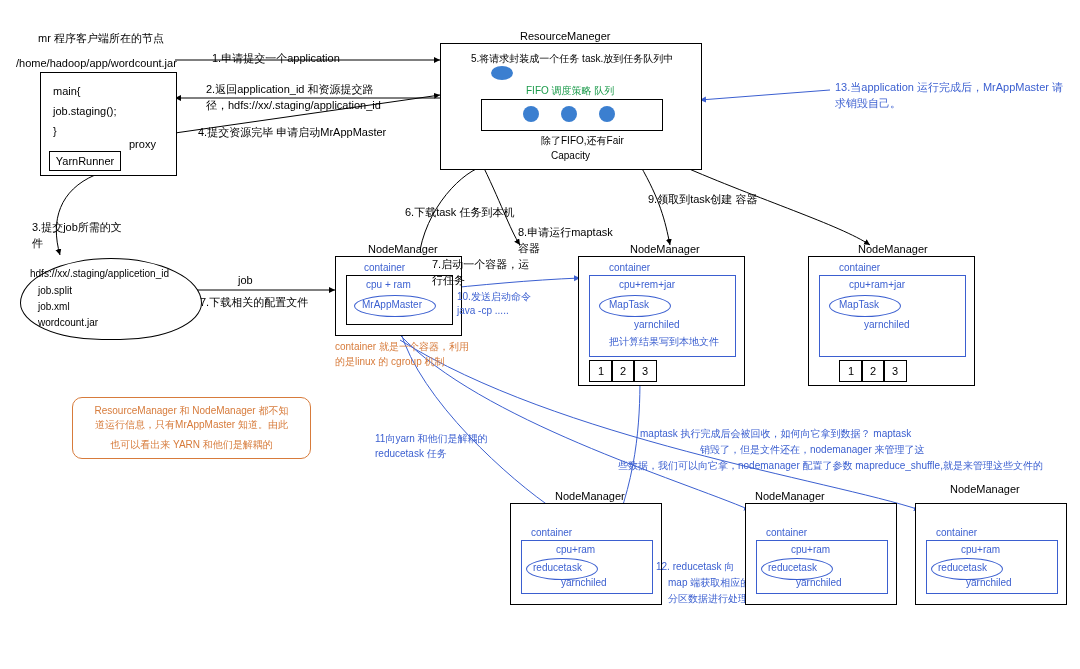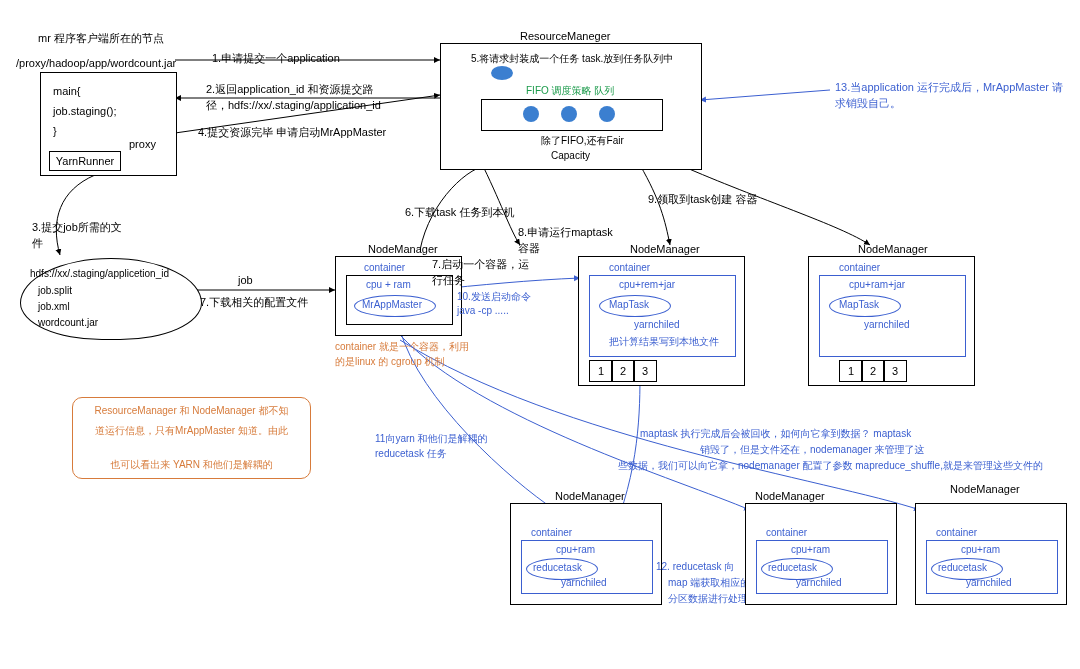--- a/index.html
+++ b/index.html
@@ -88,21 +88,21 @@
   <path class="bline barrow" d="M400,330 C420,400 510,480 555,510"></path>
   <path class="bline barrow" d="M400,335 C480,420 680,480 750,510"></path>
   <path class="bline barrow" d="M400,340 C560,440 830,480 920,510"></path>
 
   <path class="bline barrow" d="M610,540 C640,470 640,410 640,370"></path>
 
   <path class="bline barrow" d="M830,90 L700,100"></path>
 </svg>
 
 <div class="abs black" style="left:38px;top:31px">mr 程序客户端所在的节点</div>
-<div class="abs black" style="left:16px;top:57px">/proxy/hadoop/app/wordcount.jar</div>
+<div class="abs black" style="left:16px;top:57px">/home/hadoop/app/wordcount.jar</div>
 <div class="box" style="left:40px;top:72px;width:135px;height:102px">
   <div class="abs" style="left:12px;top:12px">main{</div>
   <div class="abs" style="left:12px;top:32px">job.staging();</div>
   <div class="abs" style="left:12px;top:52px">}</div>
   <div class="abs" style="left:88px;top:65px">proxy</div>
   <div class="rbox" style="left:8px;top:78px;width:70px;height:18px;text-align:center;line-height:18px">YarnRunner</div>
 </div>
 
 <div class="abs" style="left:212px;top:51px">1.申请提交一个application</div>
 <div class="abs" style="left:206px;top:82px">2.返回application_id 和资源提交路</div>
@@ -178,22 +178,22 @@
   <div class="ellipse" style="left:20px;top:38px;width:70px;height:20px"></div>
   <div class="abs blue small" style="left:30px;top:42px">MapTask</div>
   <div class="abs blue small" style="left:55px;top:62px">yarnchiled</div>
   <div class="rbox" style="left:30px;top:103px;width:22px;height:20px;text-align:center;line-height:20px">1</div>
   <div class="rbox" style="left:52px;top:103px;width:22px;height:20px;text-align:center;line-height:20px">2</div>
   <div class="rbox" style="left:74px;top:103px;width:22px;height:20px;text-align:center;line-height:20px">3</div>
 </div>
 
 <div class="rounded" style="left:72px;top:397px;width:225px">
   <div class="orange small" style="">ResourceManager 和 NodeManager 都不知</div>
-  <div class="orange small" style="margin-top:6px">道运行信息，只有MrAppMaster 知道。由此</div>
-  <div class="orange small" style="margin-top:20px">也可以看出来 YARN 和他们是解耦的</div>
+  <div class="orange small" style="">道运行信息，只有MrAppMaster 知道。由此</div>
+  <div class="orange small" style="margin-top:6px">也可以看出来 YARN 和他们是解耦的</div>
 </div>
 
 <div class="abs blue small" style="left:375px;top:432px">11向yarn 和他们是解耦的</div>
 <div class="abs blue small" style="left:375px;top:447px">reducetask 任务</div>
 
 <div class="abs blue small" style="left:640px;top:427px">maptask 执行完成后会被回收，如何向它拿到数据？ maptask</div>
 <div class="abs blue small" style="left:700px;top:443px">销毁了，但是文件还在，nodemanager 来管理了这</div>
 <div class="abs blue small" style="left:618px;top:459px">些数据，我们可以向它拿，nodemanager 配置了参数  mapreduce_shuffle,就是来管理这些文件的</div>
 
 <div class="abs" style="left:555px;top:490px">NodeManager</div>

